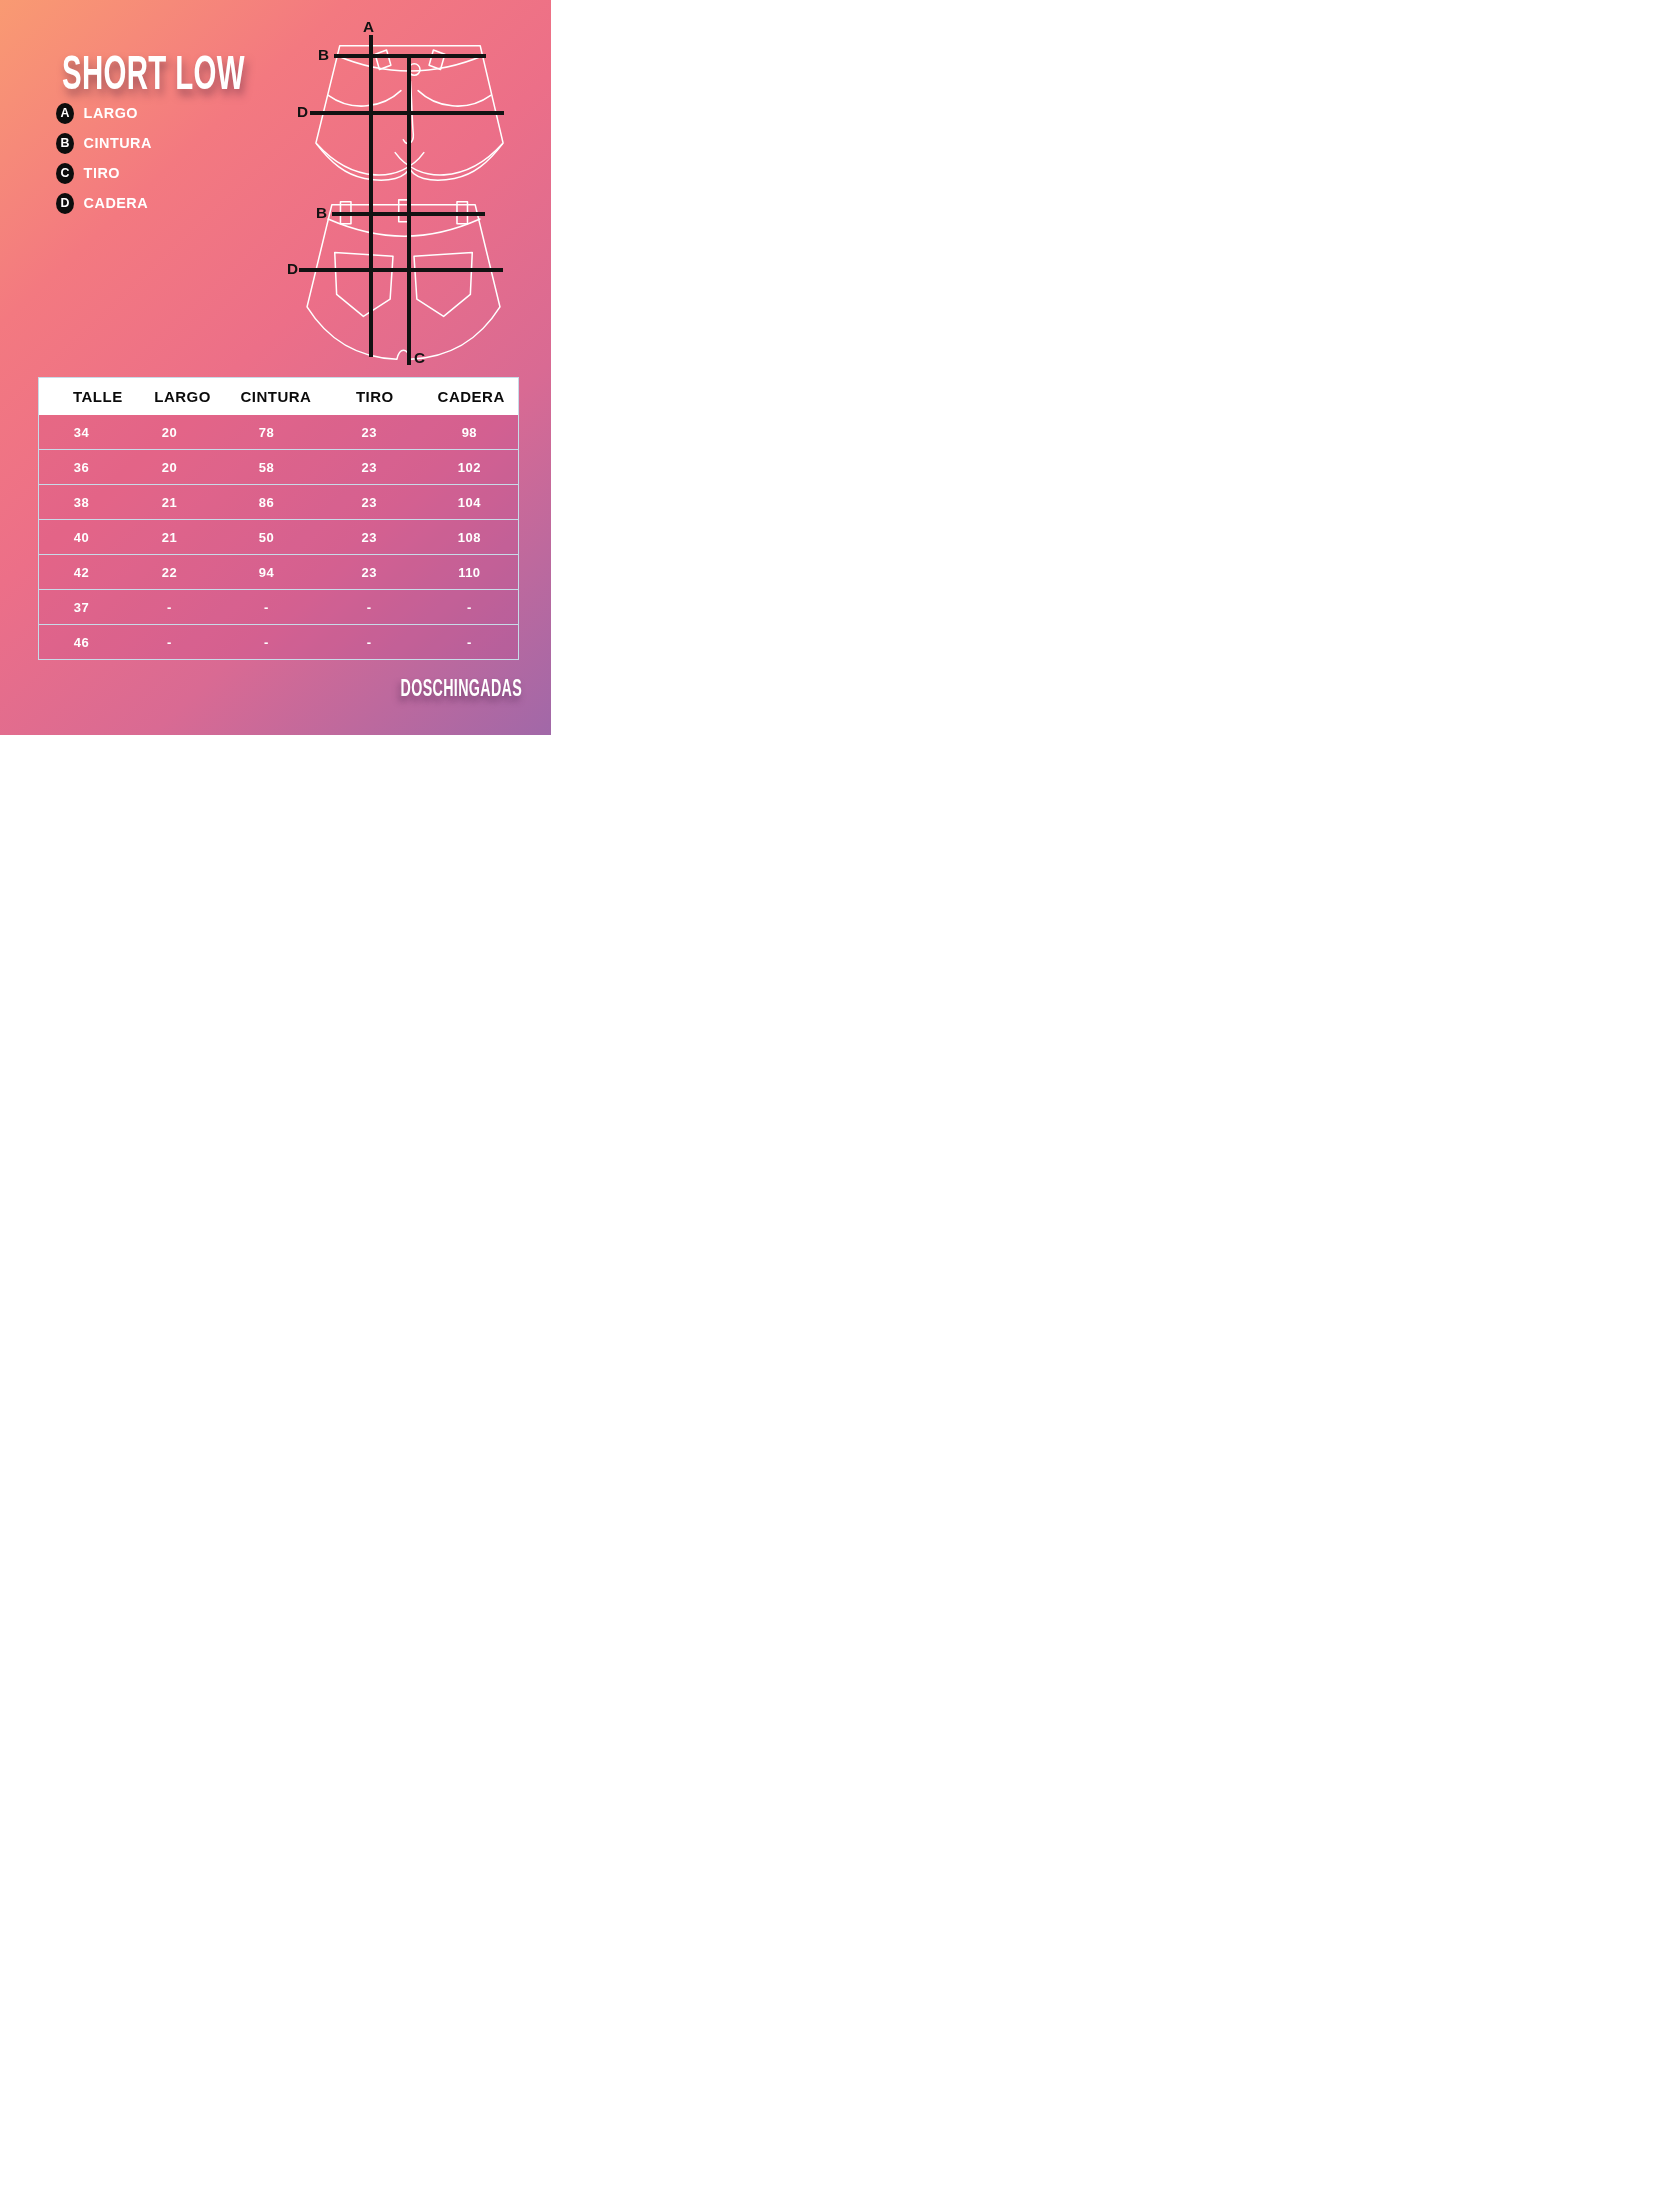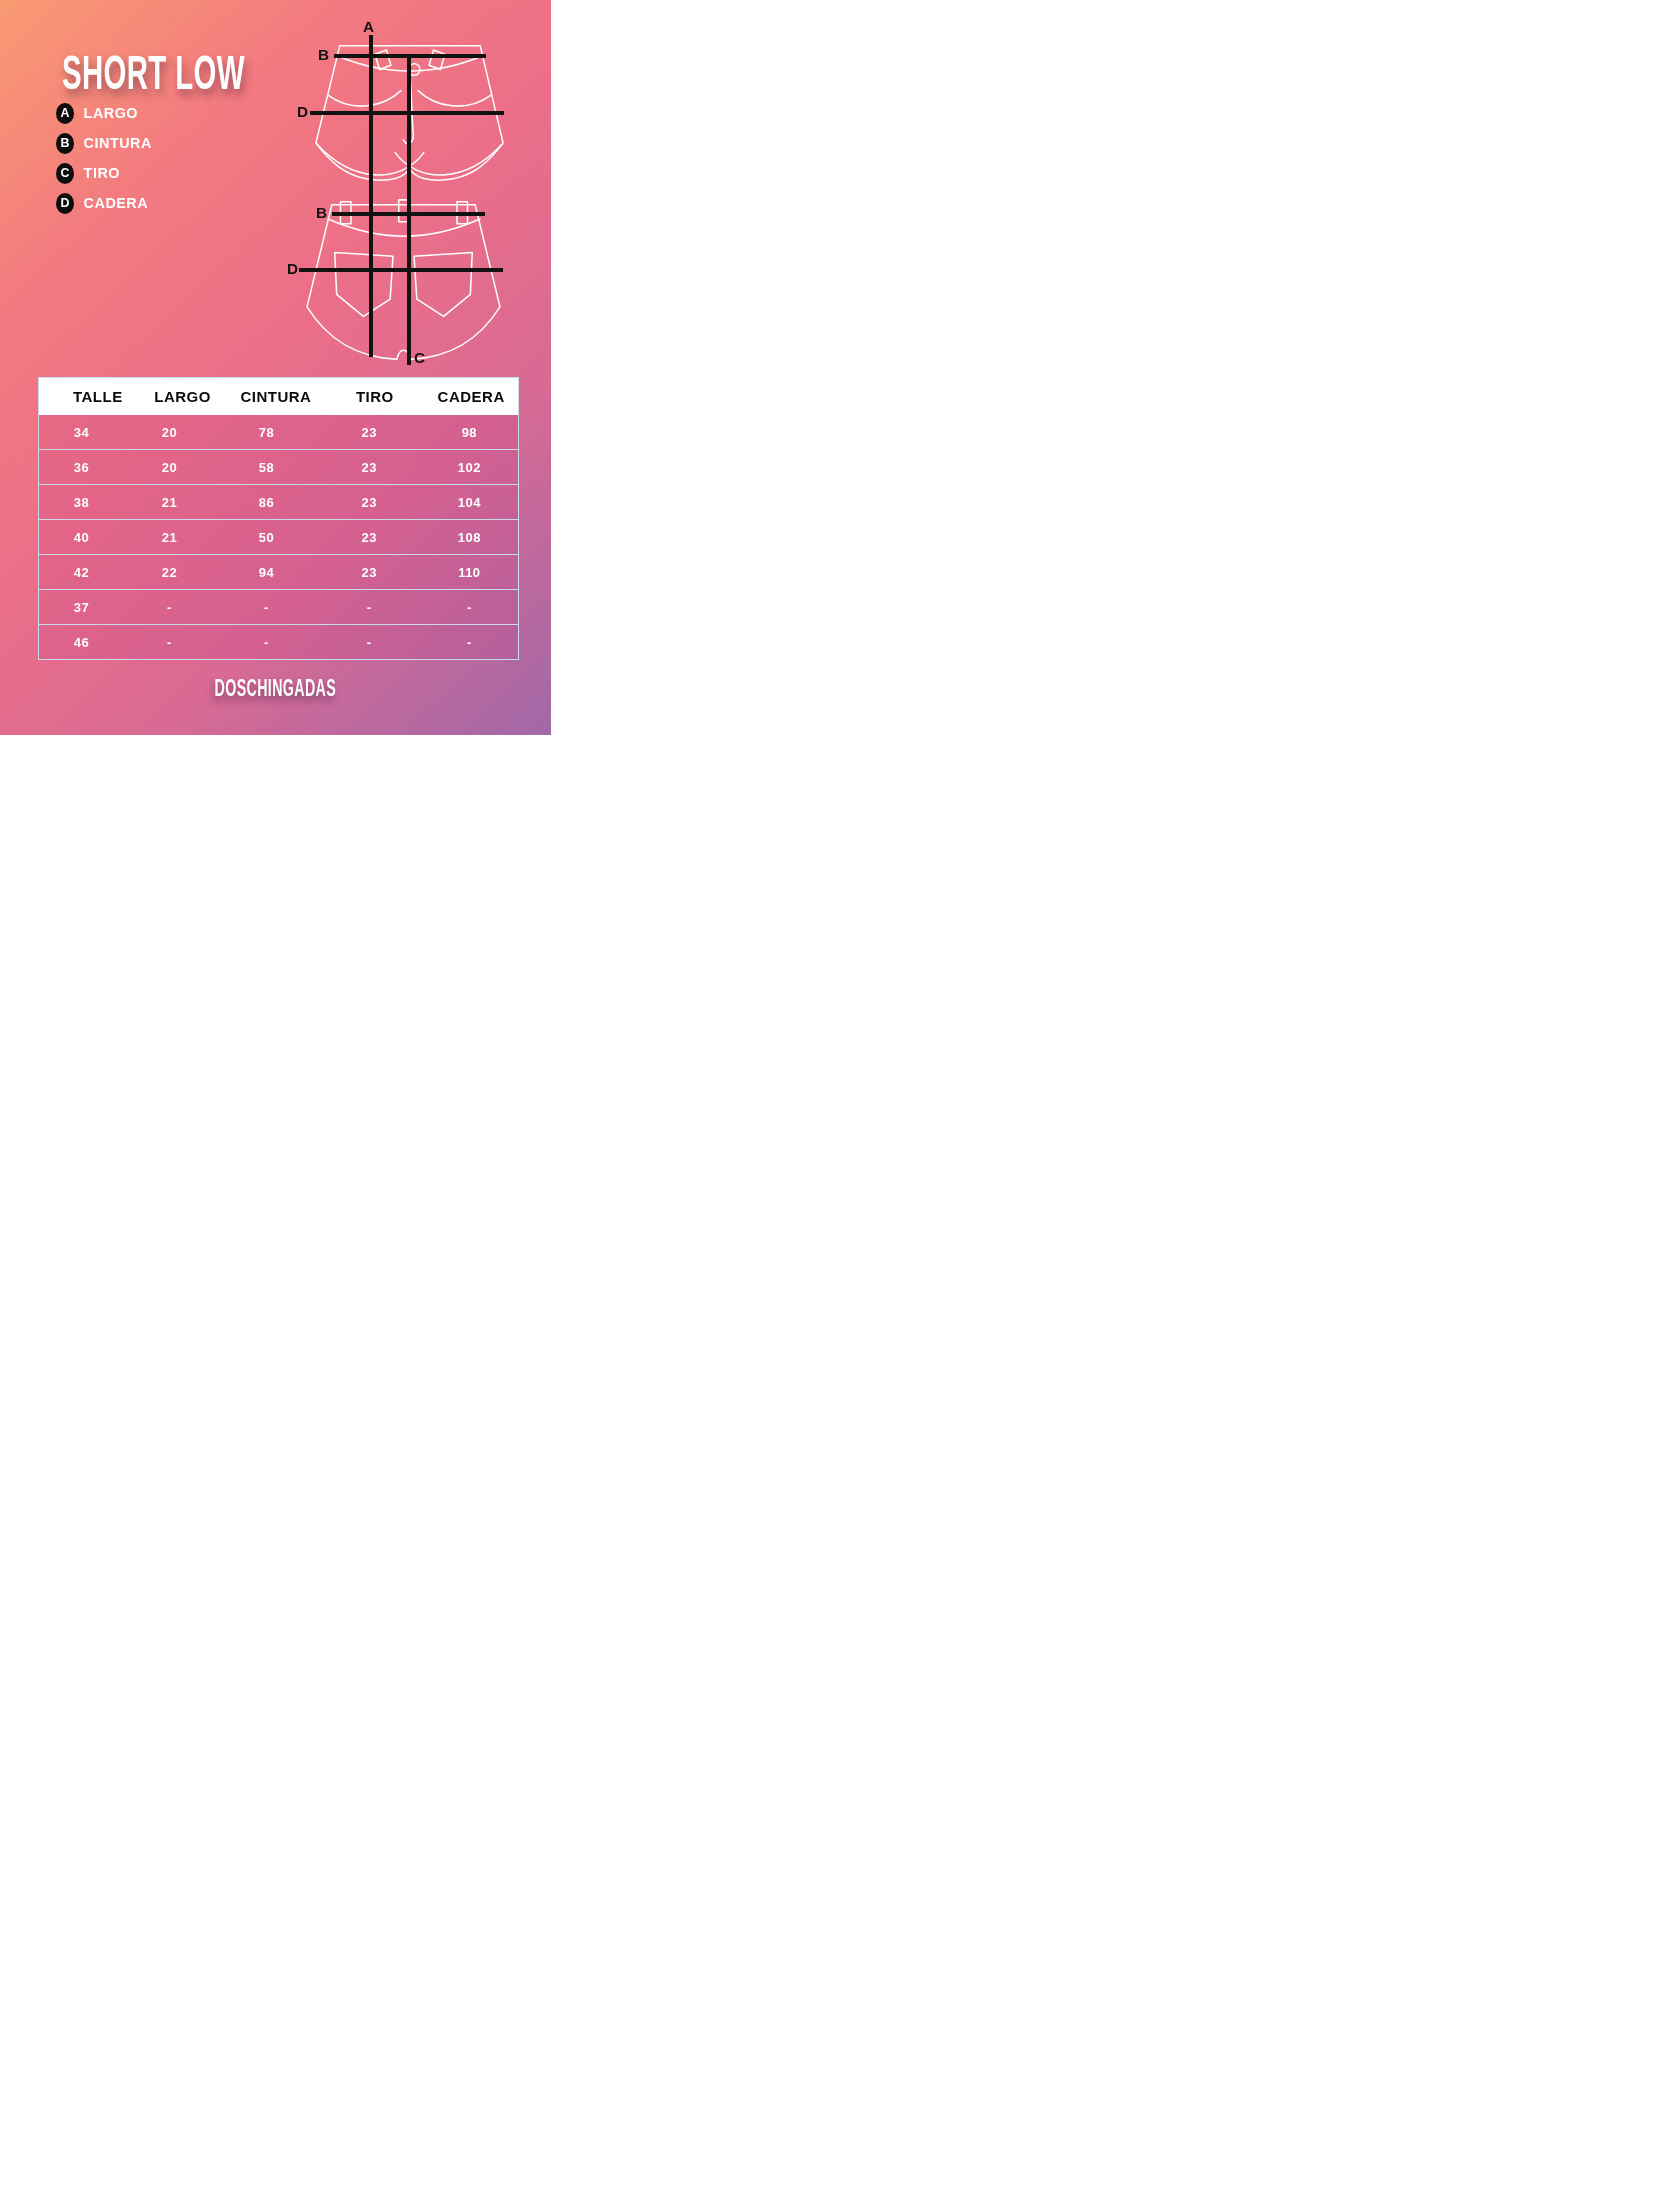--- a/index.html
+++ b/index.html
@@ -67,21 +67,21 @@
     height:34px;
   }
   .tr + .tr{border-top:1.4px solid var(--divider);}
   .td{
     display:flex;align-items:center;justify-content:center;
     color:#fff;font-weight:700;font-size:13px;letter-spacing:0.5px;
   }
 
   
   .footer{
-    position:absolute;left:0;top:676px;width:551px;text-align:center;
+    position:absolute;left:0;top:676px;width:551px;text-align:right;
     font-size:21px;font-weight:700;color:#fff;line-height:1;
   }
   .footer .condensed{
     transform:scale(0.68,1.1);transform-origin:center top;
     text-shadow:-2.9px 4.8px 7.7px rgba(80,40,80,0.55);
     letter-spacing:0.5px;
   }
 </style>
 </head>
 <body>

